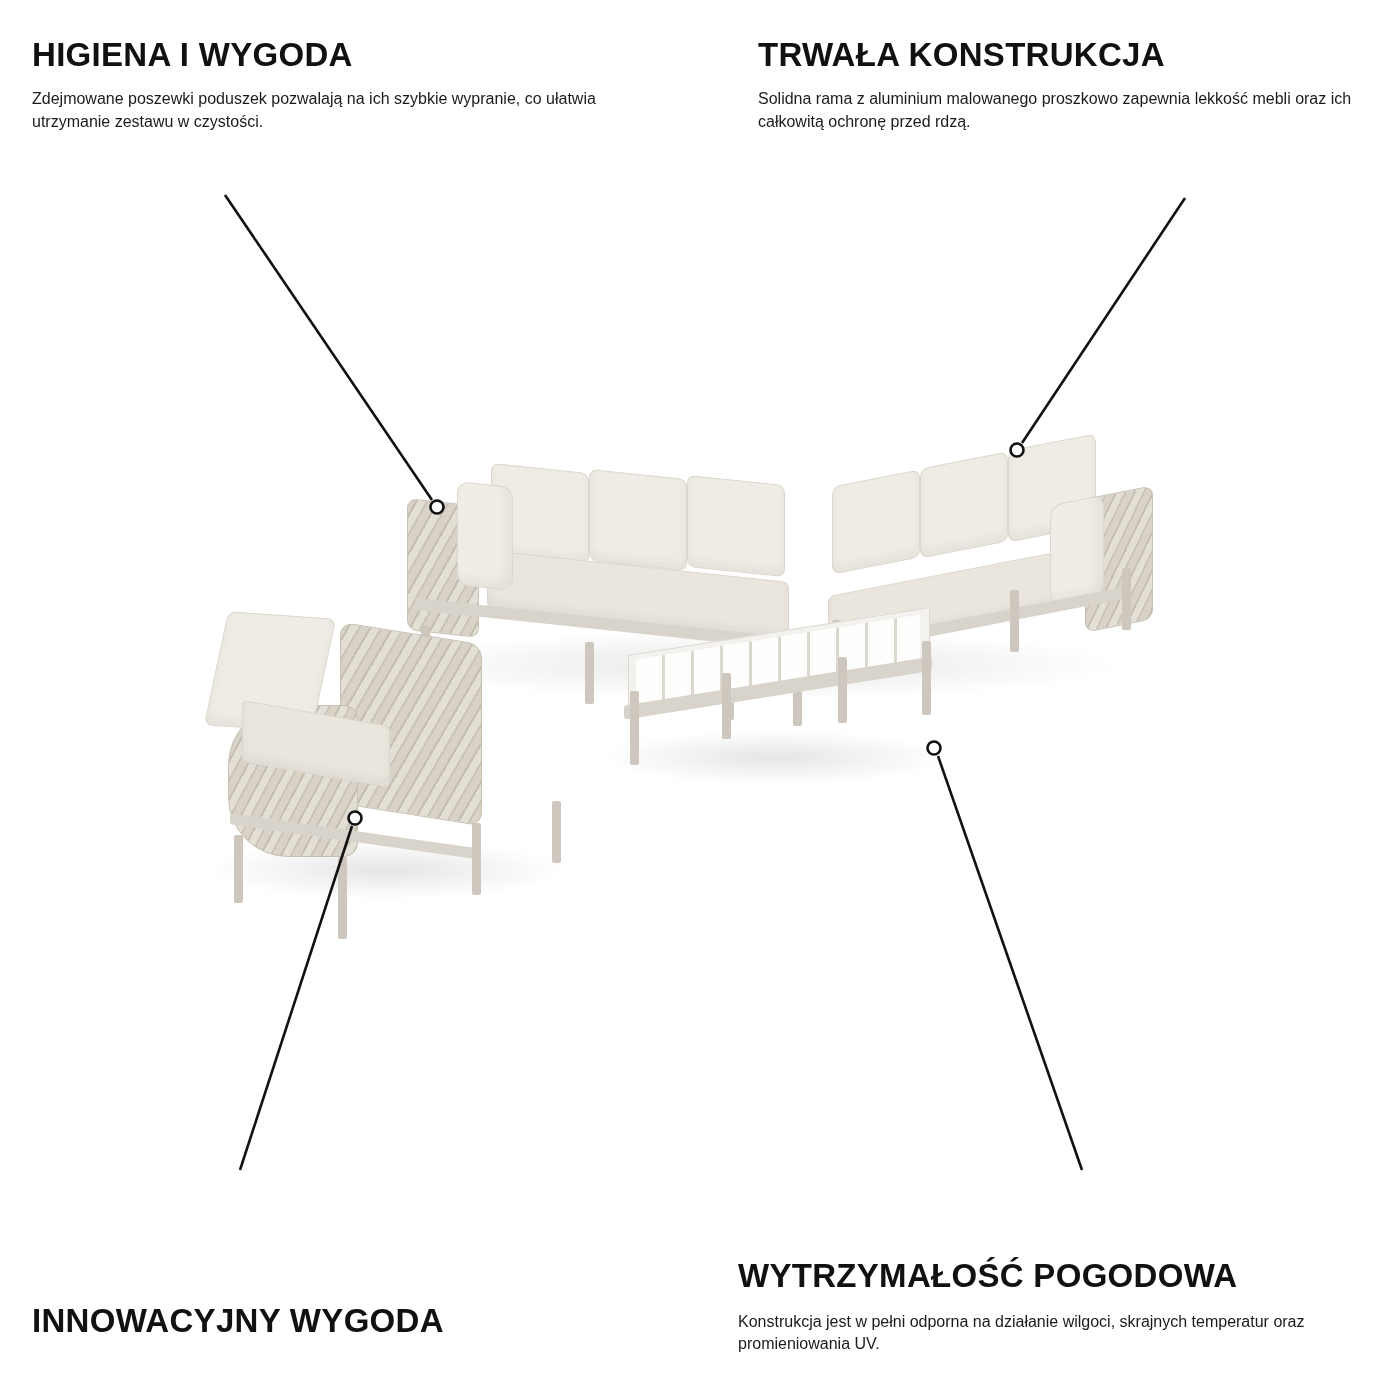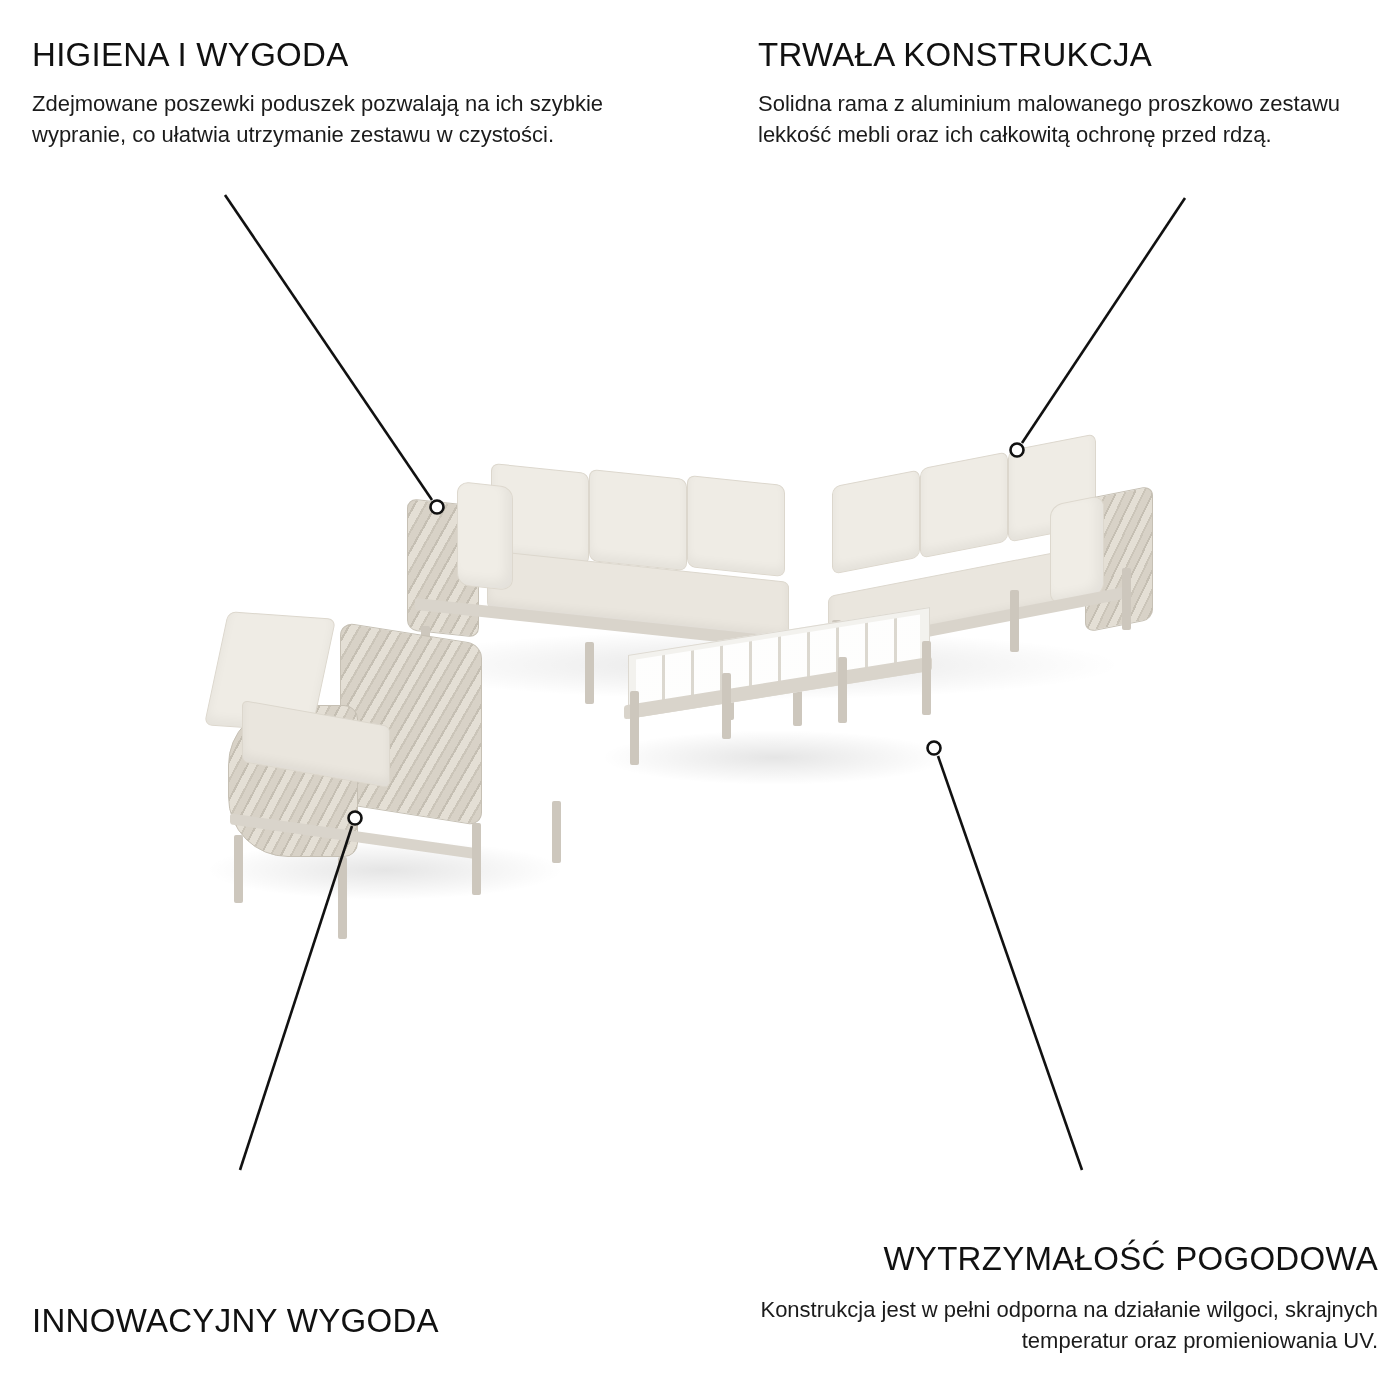--- a/index.html
+++ b/index.html
@@ -21,38 +21,38 @@
     inset: 0;
     width: 1400px;
     height: 1400px;
   }
 
   
   .feature { position: absolute; }
 
   .feature .title {
     font-size: 33px;
-    font-weight: 400;
+    font-weight: 700;
     letter-spacing: 0.3px;
     line-height: 1.15;
     margin: 0 0 14px 0;
     color: #111111;
   }
   .feature .body {
-    font-size: 22px;
+    font-size: 16px;
     line-height: 1.42;
     margin: 0;
     color: #1b1b1b;
     font-weight: 400;
   }
 
   .feat-tl { left: 32px; top: 36px; width: 630px; text-align: left; }
   .feat-tr { right: 22px; top: 36px; width: 620px; text-align: left; }
   .feat-bl { left: 32px; bottom: 44px; width: 640px; text-align: left; }
-  .feat-br { right: 22px; bottom: 44px; width: 640px; text-align: right; }
+  .feat-br { right: 22px; bottom: 44px; width: 640px; }
 
   .feat-bl .title, .feat-br .title { margin-bottom: 16px; }
 
   
   .callouts {
     position: absolute;
     left: 0; top: 0;
     width: 1400px; height: 1400px;
     pointer-events: none;
   }
@@ -227,21 +227,21 @@
     </g>
   </svg>
 
   <div class="feature feat-tl">
     <h2 class="title">HIGIENA I WYGODA</h2>
     <p class="body">Zdejmowane poszewki poduszek pozwalają na ich szybkie wypranie, co ułatwia utrzymanie zestawu w czystości.</p>
   </div>
 
   <div class="feature feat-tr">
     <h2 class="title">TRWAŁA KONSTRUKCJA</h2>
-    <p class="body">Solidna rama z aluminium malowanego proszkowo zestawu lekkość mebli oraz ich całkowitą ochronę przed rdzą.</p>
+    <p class="body">Solidna rama z aluminium malowanego proszkowo zapewnia lekkość mebli oraz ich całkowitą ochronę przed rdzą.</p>
   </div>
 
   <div class="feature feat-bl">
     <h2 class="title">INNOWACYJNY WYGODA</h2>
   </div>
 
   <div class="feature feat-br">
     <h2 class="title">WYTRZYMAŁOŚĆ POGODOWA</h2>
     <p class="body">Konstrukcja jest w pełni odporna na działanie wilgoci, skrajnych temperatur oraz promieniowania UV.</p>
   </div>

